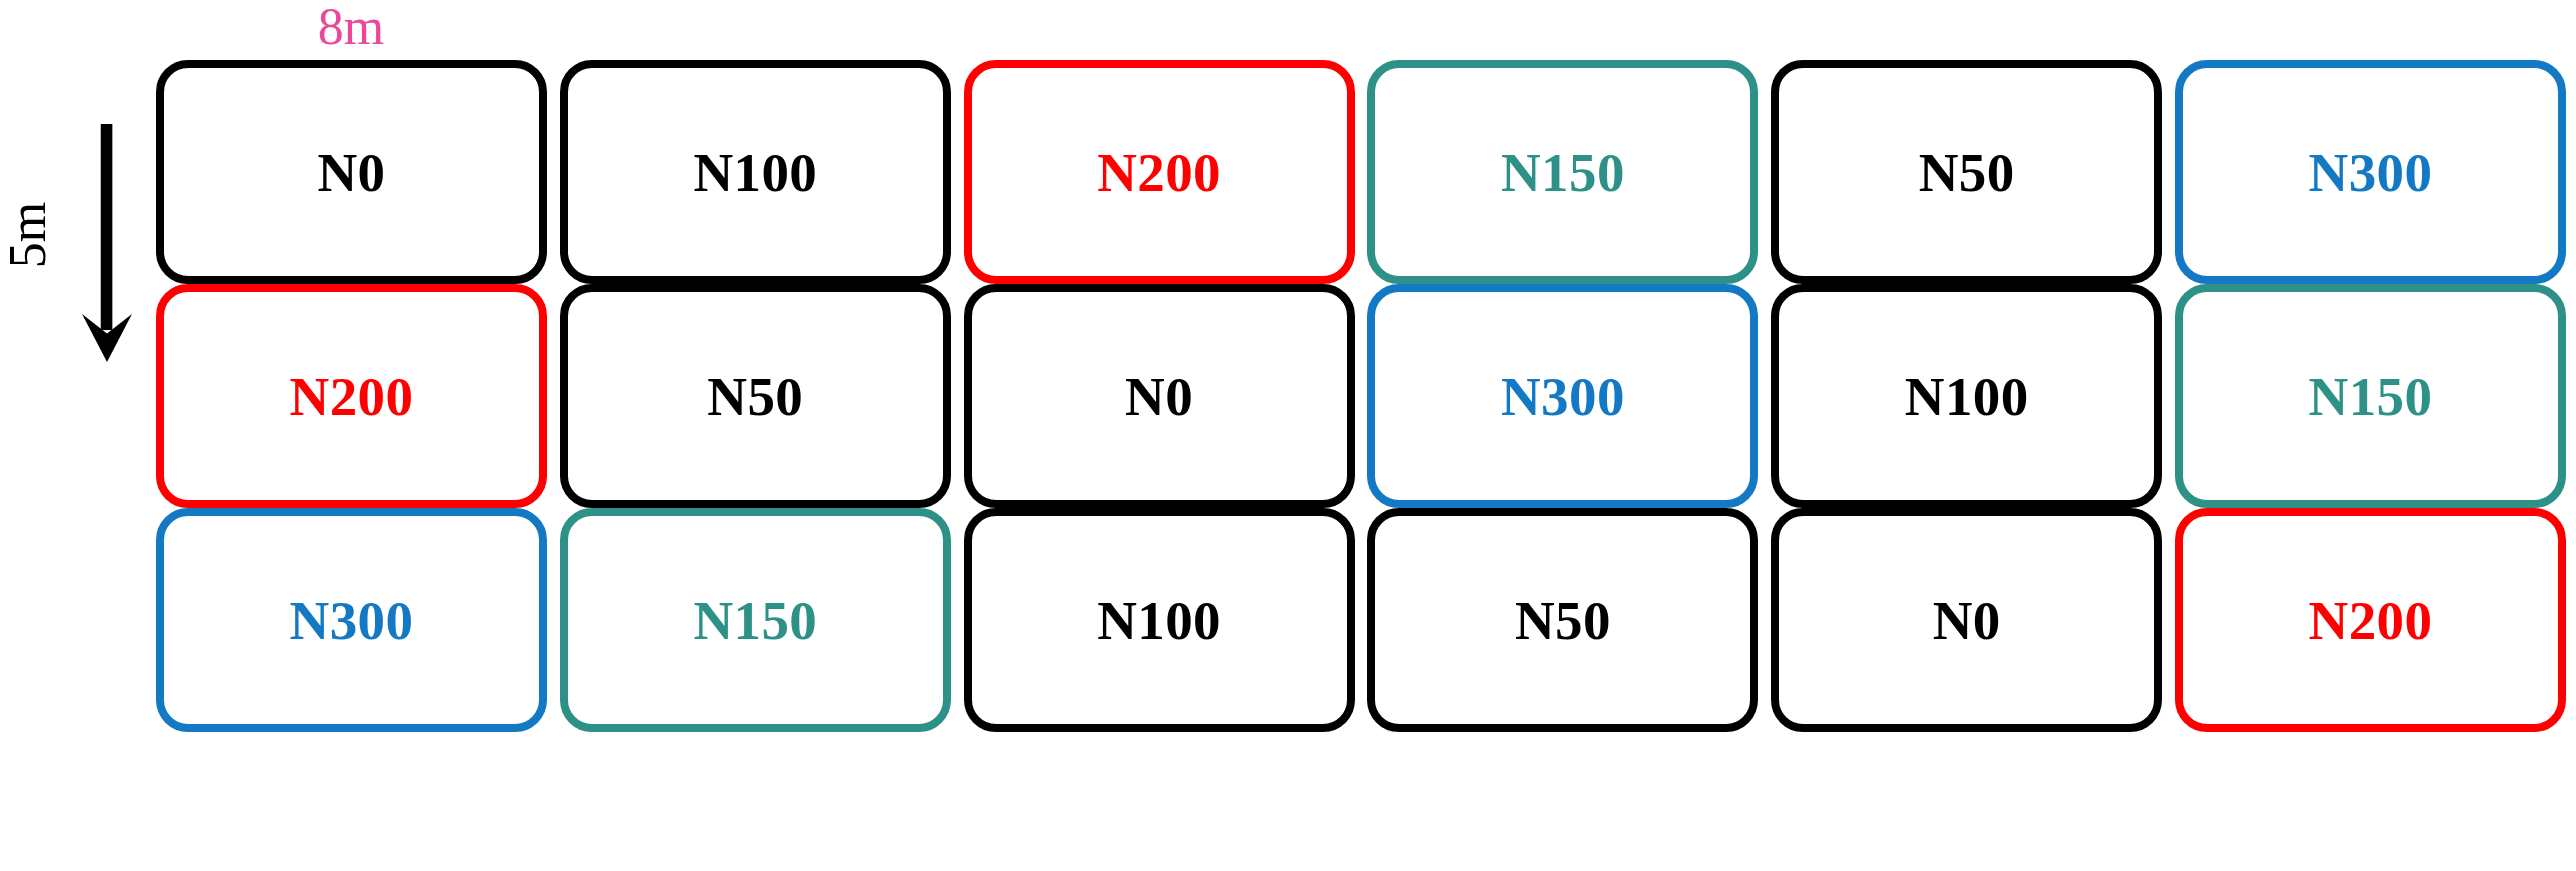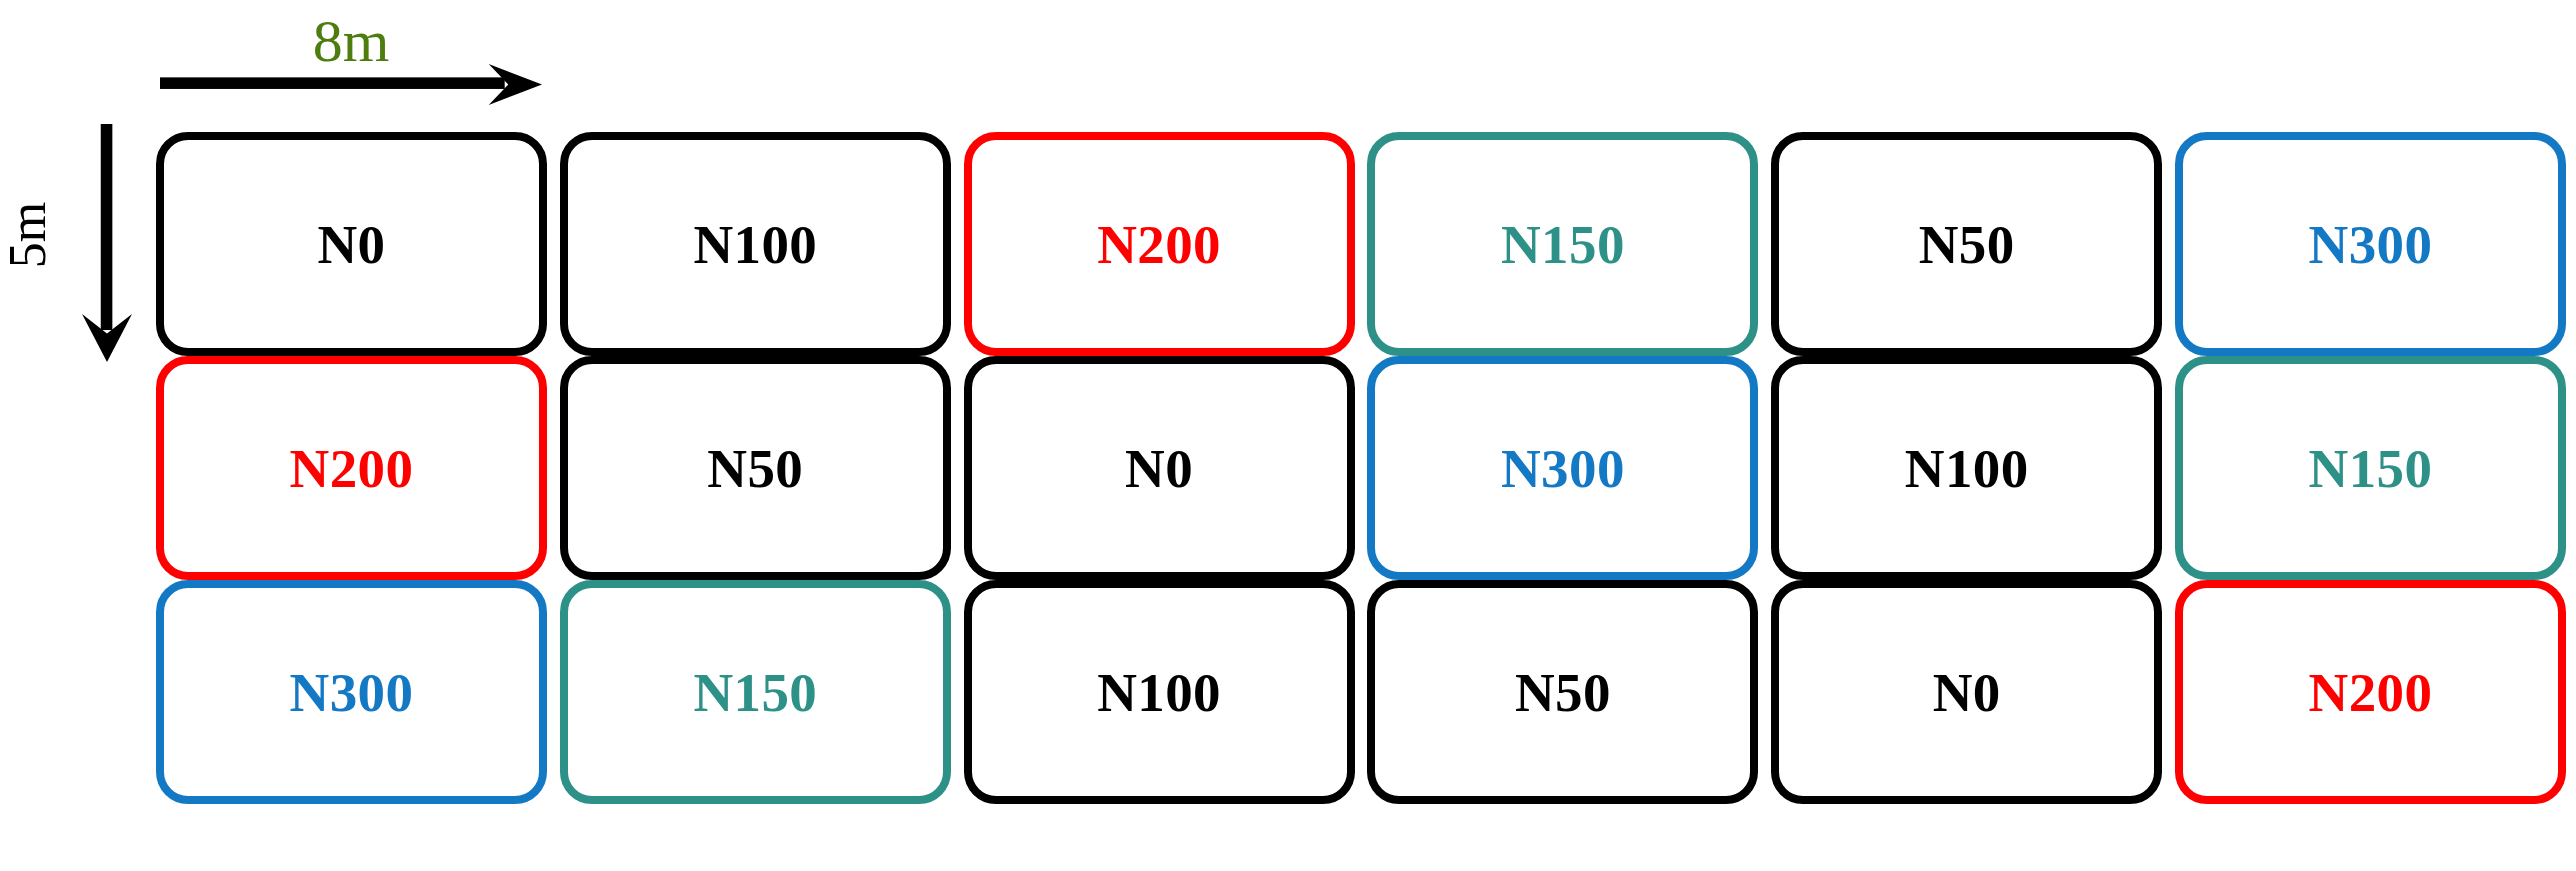--- a/index.html
+++ b/index.html
@@ -20,26 +20,26 @@
   #hscale {
     position: absolute;
     left: 160px;
     top: 0px;
     width: 382px;
     height: 124px;
   }
   #hscale-label {
     position: absolute;
     left: 0;
-    top: 11px;
+    top: 1px;
     width: 382px;
     text-align: center;
-    font-size: 60px;
+    font-size: 52px;
     font-weight: 400;
-    color: #4d7c0f;
+    color: #ec4899;
     line-height: 1;
     letter-spacing: 0px;
   }
   #hscale-arrow {
     position: absolute;
     left: 0;
     bottom: 19.5px;
     width: 382px;
     height: 41px;
   }
@@ -76,21 +76,21 @@
 
   
   #grid {
     position: absolute;
     left: 156px;
     top: 132px;
     width: 2410px;
     height: 528px;
     display: flex;
     flex-direction: column;
-    justify-content: flex-start;
+    justify-content: center;
   }
   .plot-row {
     display: flex;
     flex-direction: row;
     justify-content: space-between;
     height: 224px;
   }
   .plot-cell {
     width: 391px;
     height: 224px;

